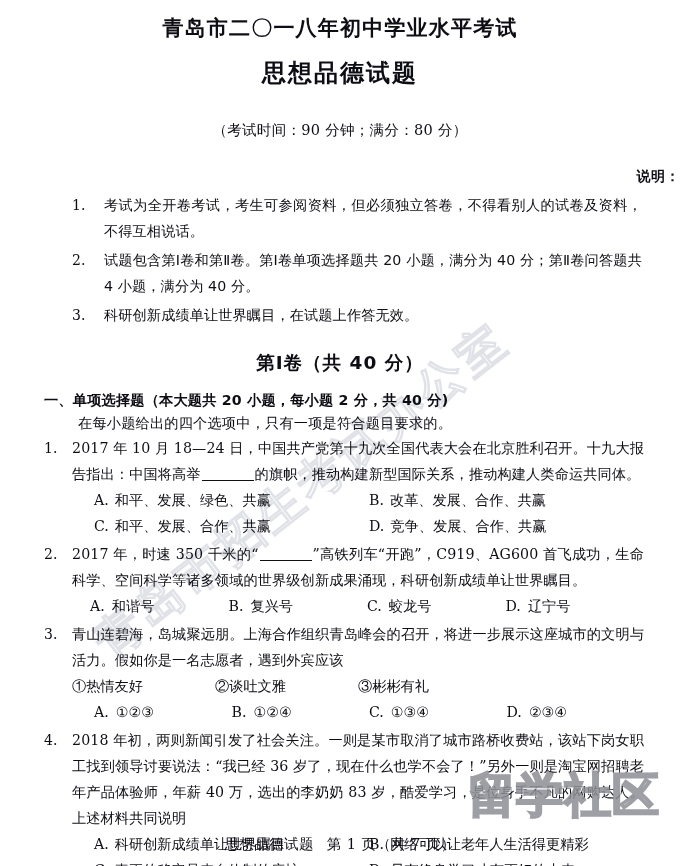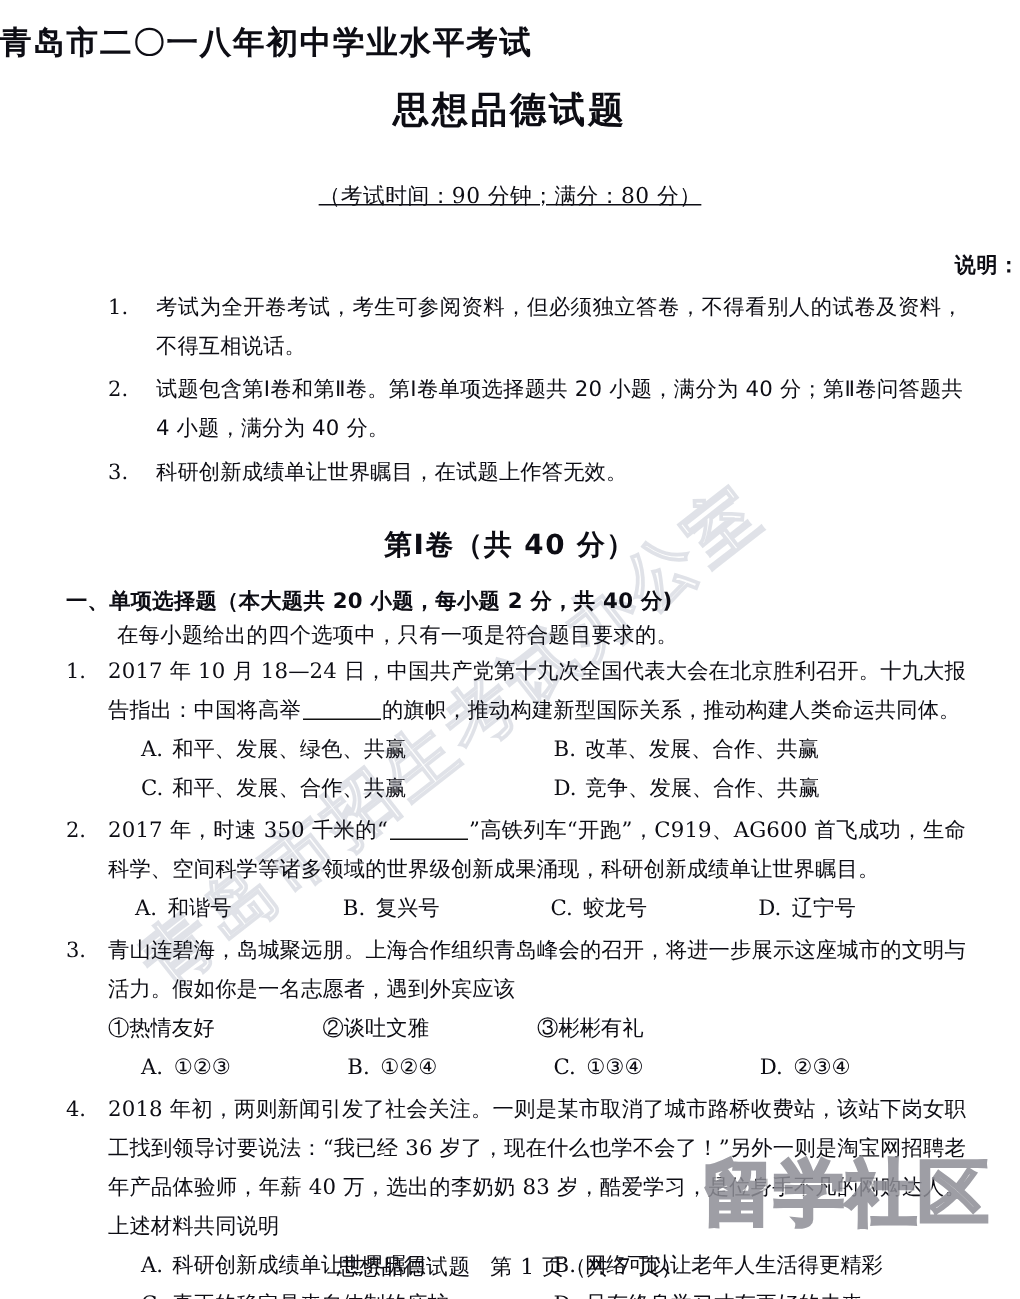--- a/index.html
+++ b/index.html
@@ -88,20 +88,21 @@
   }
 
   
   #content {
     position: relative;
     z-index: 2;
     padding: 0;
   }
 
   .doc-title {
+    text-align: center;
     font-family: "DejaVu Serif", "Liberation Serif", serif;
     font-size: 21px;
     font-weight: bold;
     letter-spacing: 1.2px;
     margin: 14px 0 0 0;
     line-height: 1.35;
   }
   .doc-subtitle {
     text-align: center;
     font-family: "DejaVu Sans", "Liberation Sans", sans-serif;
@@ -109,21 +110,20 @@
     font-weight: bold;
     letter-spacing: 2px;
     margin: 16px 0 0 0;
     line-height: 1.3;
   }
   .exam-meta {
     text-align: center;
     font-size: 14.5px;
     margin: 31px 0 0 0;
     letter-spacing: 0.3px;
-    text-decoration: underline;
   }
 
   .notes-head {
     font-family: "DejaVu Sans", "Liberation Sans", sans-serif;
     font-size: 14px;
     font-weight: bold;
     margin: 28px 0 0 52px;
     letter-spacing: 0.5px;
     text-align: right;
   }

